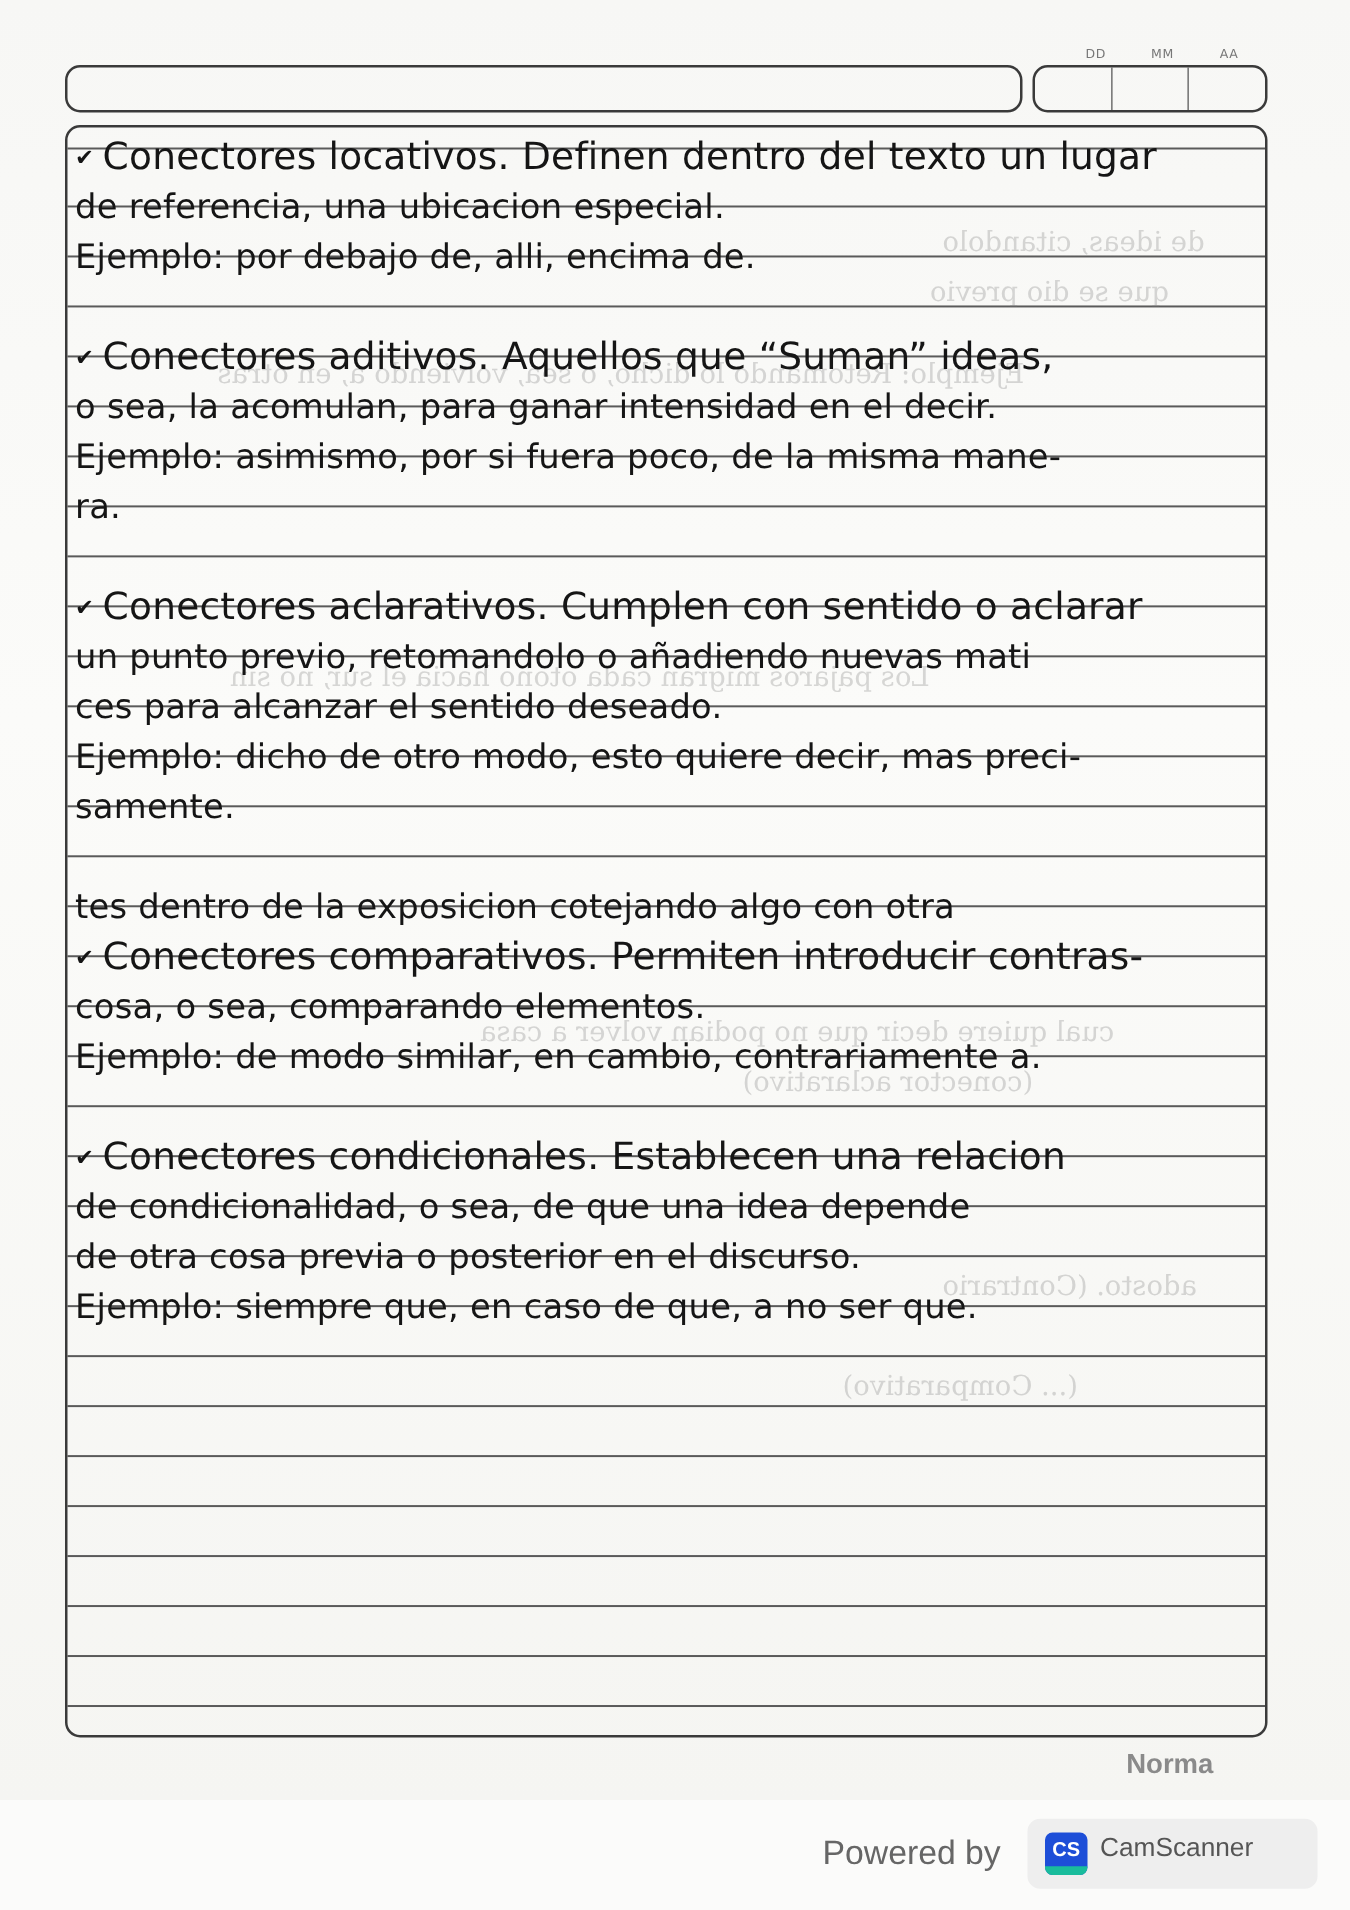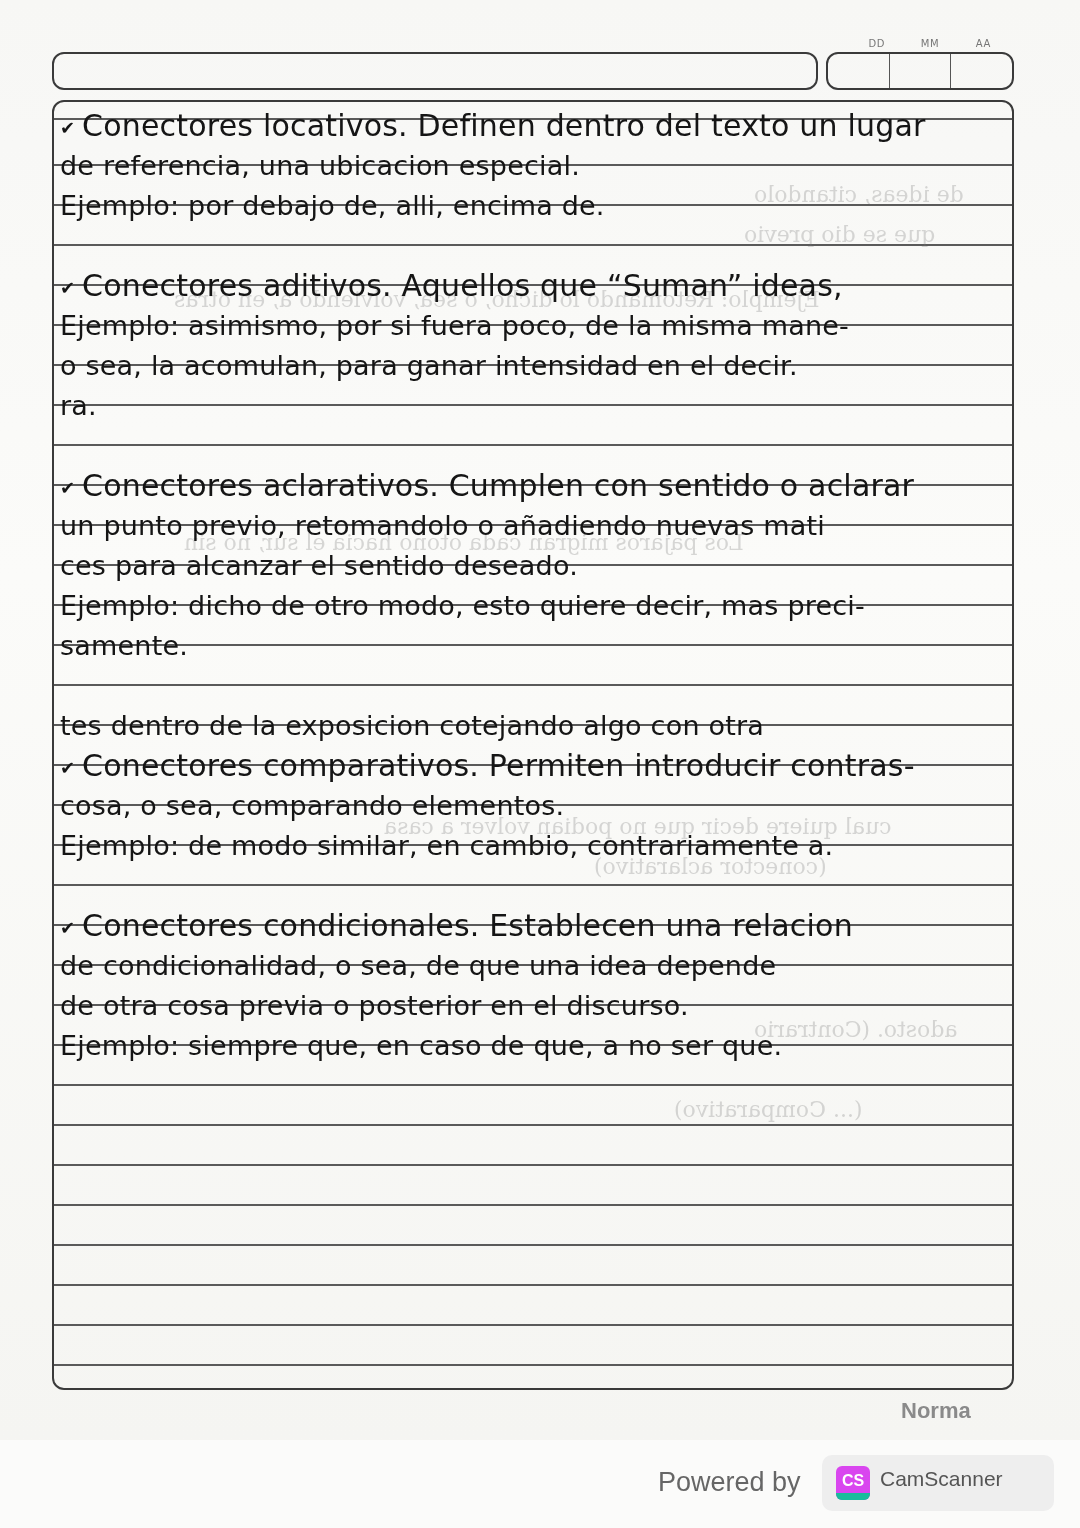--- a/index.html
+++ b/index.html
@@ -64,21 +64,21 @@
   .powered {
     position:absolute; left:658px; top:12px; font-size:27px; color:#666;
     font-family:"Liberation Sans", sans-serif;
   }
   .cs-badge {
     position:absolute; left:822px; top:0; width:232px; height:56px;
     background:#eeeeee; border-radius:10px;
   }
   .cs-logo {
     position:absolute; left:14px; top:11px; width:34px; height:34px;
-    background:#d946ef; border-radius:6px; overflow:hidden;
+    background:#1d4ed8; border-radius:6px; overflow:hidden;
     color:#fff; font-weight:bold; font-size:16px; text-align:center; line-height:30px;
     font-family:"Liberation Sans", sans-serif;
   }
   .cs-logo::after {
     content:""; position:absolute; left:0; bottom:0; width:100%; height:7px; background:#19bc9c;
   }
   .cs-name {
     position:absolute; left:58px; top:12px; font-size:21px; color:#555;
     font-family:"Liberation Sans", sans-serif;
   }
@@ -112,22 +112,22 @@
     <div class="bleed" style="left:620px;top:995px;">(... Comparativo)</div>
 
     <div class="content">
 
       <div class="line heading"><span class="bullet">✔</span><span>Conectores locativos. Definen dentro del texto un lugar</span></div>
       <div class="line">de referencia, una ubicacion especial.</div>
       <div class="line">Ejemplo: por debajo de, alli, encima de.</div>
       <div class="blank"></div>
 
       <div class="line heading"><span class="bullet">✔</span><span>Conectores aditivos. Aquellos que “Suman” ideas,</span></div>
+      <div class="line">o sea, la acomulan, para ganar intensidad en el decir.</div>
       <div class="line">Ejemplo: asimismo, por si fuera poco, de la misma mane-</div>
-      <div class="line">o sea, la acomulan, para ganar intensidad en el decir.</div>
       <div class="line">ra.</div>
       <div class="blank"></div>
 
       <div class="line heading"><span class="bullet">✔</span><span>Conectores aclarativos. Cumplen con sentido o aclarar</span></div>
       <div class="line">un punto previo, retomandolo o añadiendo nuevas mati</div>
       <div class="line">ces para alcanzar el sentido deseado.</div>
       <div class="line">Ejemplo: dicho de otro modo, esto quiere decir, mas preci-</div>
       <div class="line">samente.</div>
       <div class="blank"></div>
 

